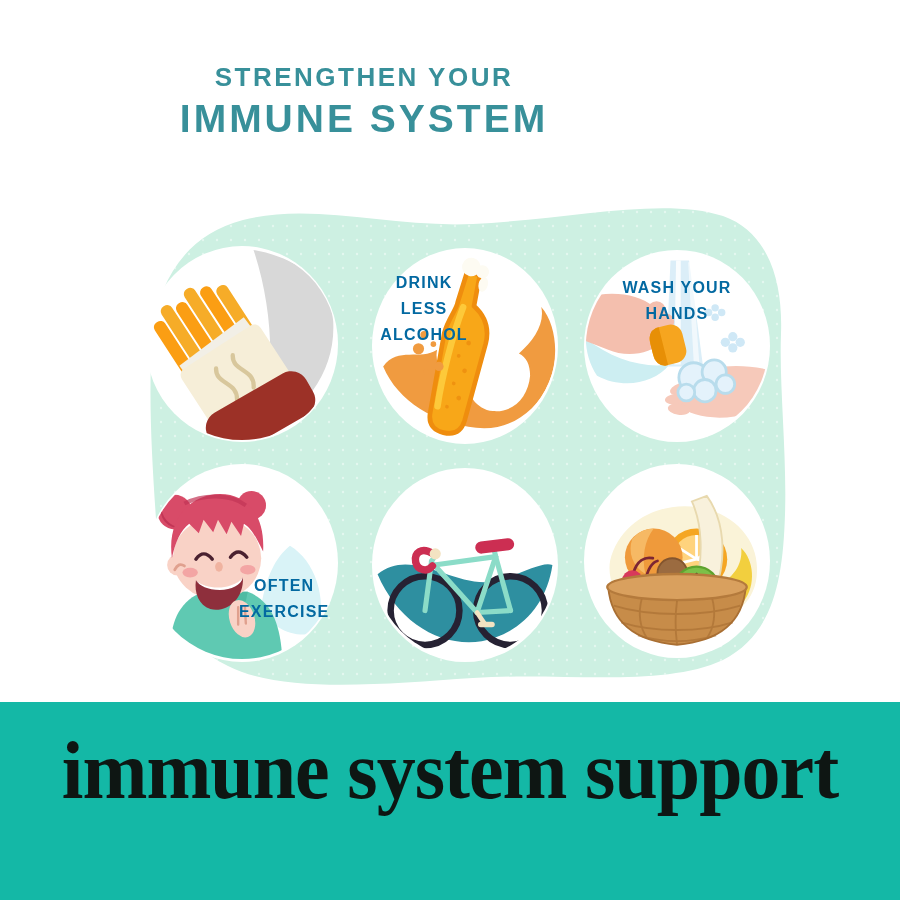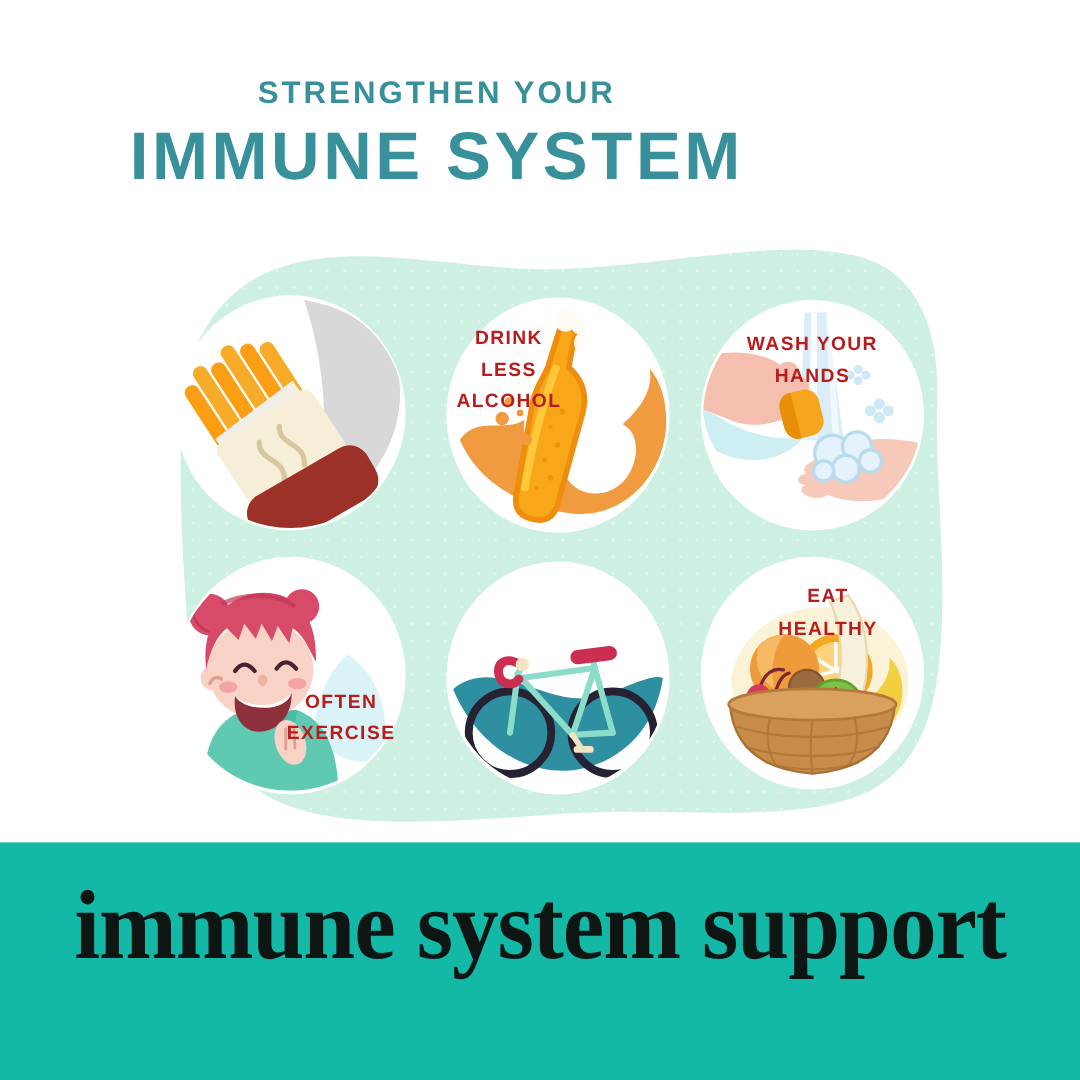--- a/index.html
+++ b/index.html
@@ -2,29 +2,29 @@
 <html><head>
 <meta charset="utf-8">
 <style>
   html,body{margin:0;padding:0;}
   body{width:900px;height:900px;background:#ffffff;font-family:"Liberation Sans",sans-serif;overflow:hidden;position:relative;}
   .stage{position:absolute;inset:0;width:900px;height:900px;}
 
   
   .header{position:absolute;top:62px;left:0;width:728px;text-align:center;color:#38909A;}
   .header .line1{font-size:26px;font-weight:bold;letter-spacing:2.5px;}
-  .header .line2{font-size:56px;font-weight:bold;letter-spacing:3px;margin-top:4px;}
+  .header .line2{font-size:39px;font-weight:bold;letter-spacing:3px;margin-top:4px;}
 
   
   .blob-wrap{position:absolute;left:143px;top:194px;width:650px;height:500px;}
 
   
   .tip{position:absolute;border-radius:50%;background:#ffffff;}
   .tip svg{position:absolute;inset:0;width:100%;height:100%;}
-  .tip-label{position:absolute;color:#b91c1c;font-weight:bold;font-size:16px;letter-spacing:1.2px;line-height:1.65;text-align:center;z-index:3;}
+  .tip-label{position:absolute;color:#0369a1;font-weight:bold;font-size:16px;letter-spacing:1.2px;line-height:1.65;text-align:center;z-index:3;}
   .tip-label span{display:block;white-space:nowrap;}
 
   #tip-0{left:146px;top:246px;width:192px;height:196px;}
   #tip-1{left:372px;top:248px;width:186px;height:196px;}
   #tip-2{left:584px;top:250px;width:186px;height:192px;}
   #tip-3{left:146px;top:464px;width:192px;height:198px;}
   #tip-4{left:372px;top:468px;width:186px;height:194px;}
   #tip-5{left:584px;top:464px;width:186px;height:194px;}
 
   #label-0{left:40%;top:20%;width:58%;}
@@ -307,23 +307,19 @@
             <path d="M 32 148 C 70 160 130 160 168 148"></path>
             <path d="M 40 166 C 75 177 125 177 160 166"></path>
             <path d="M 58 180 C 85 188 115 188 142 180"></path>
             <path d="M 62 141 C 58 156 60 172 68 183"></path>
             <path d="M 100 143 C 98 158 98 174 100 189"></path>
             <path d="M 138 141 C 142 156 140 172 132 183"></path>
           </g>
         </g>
       </g>
     </svg>
-    <div class="tip-label" id="label-5">
-      <span>EAT</span>
-      <span>HEALTHY</span>
-    </div>
   </div>
 
   <div class="banner">
     <div class="banner-text">immune system support</div>
   </div>
 
 </div>
 
 </body></html>

